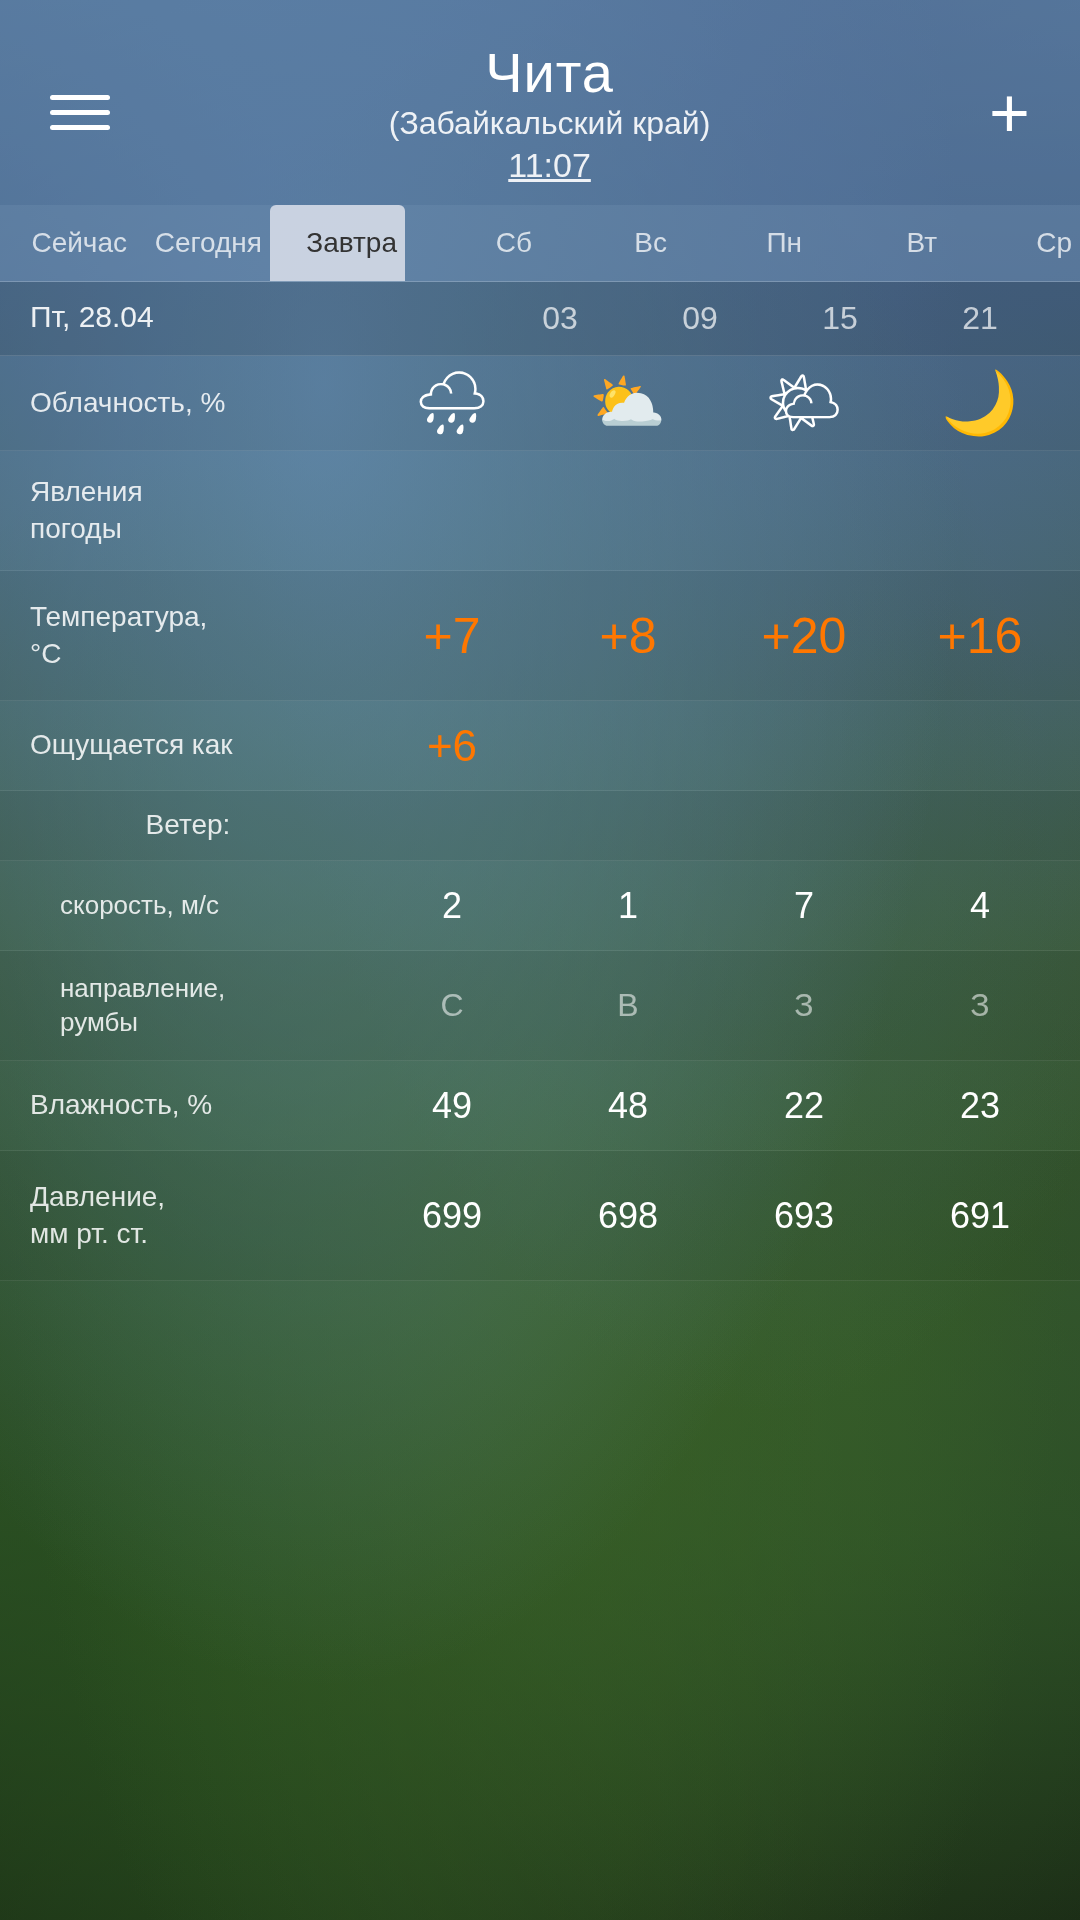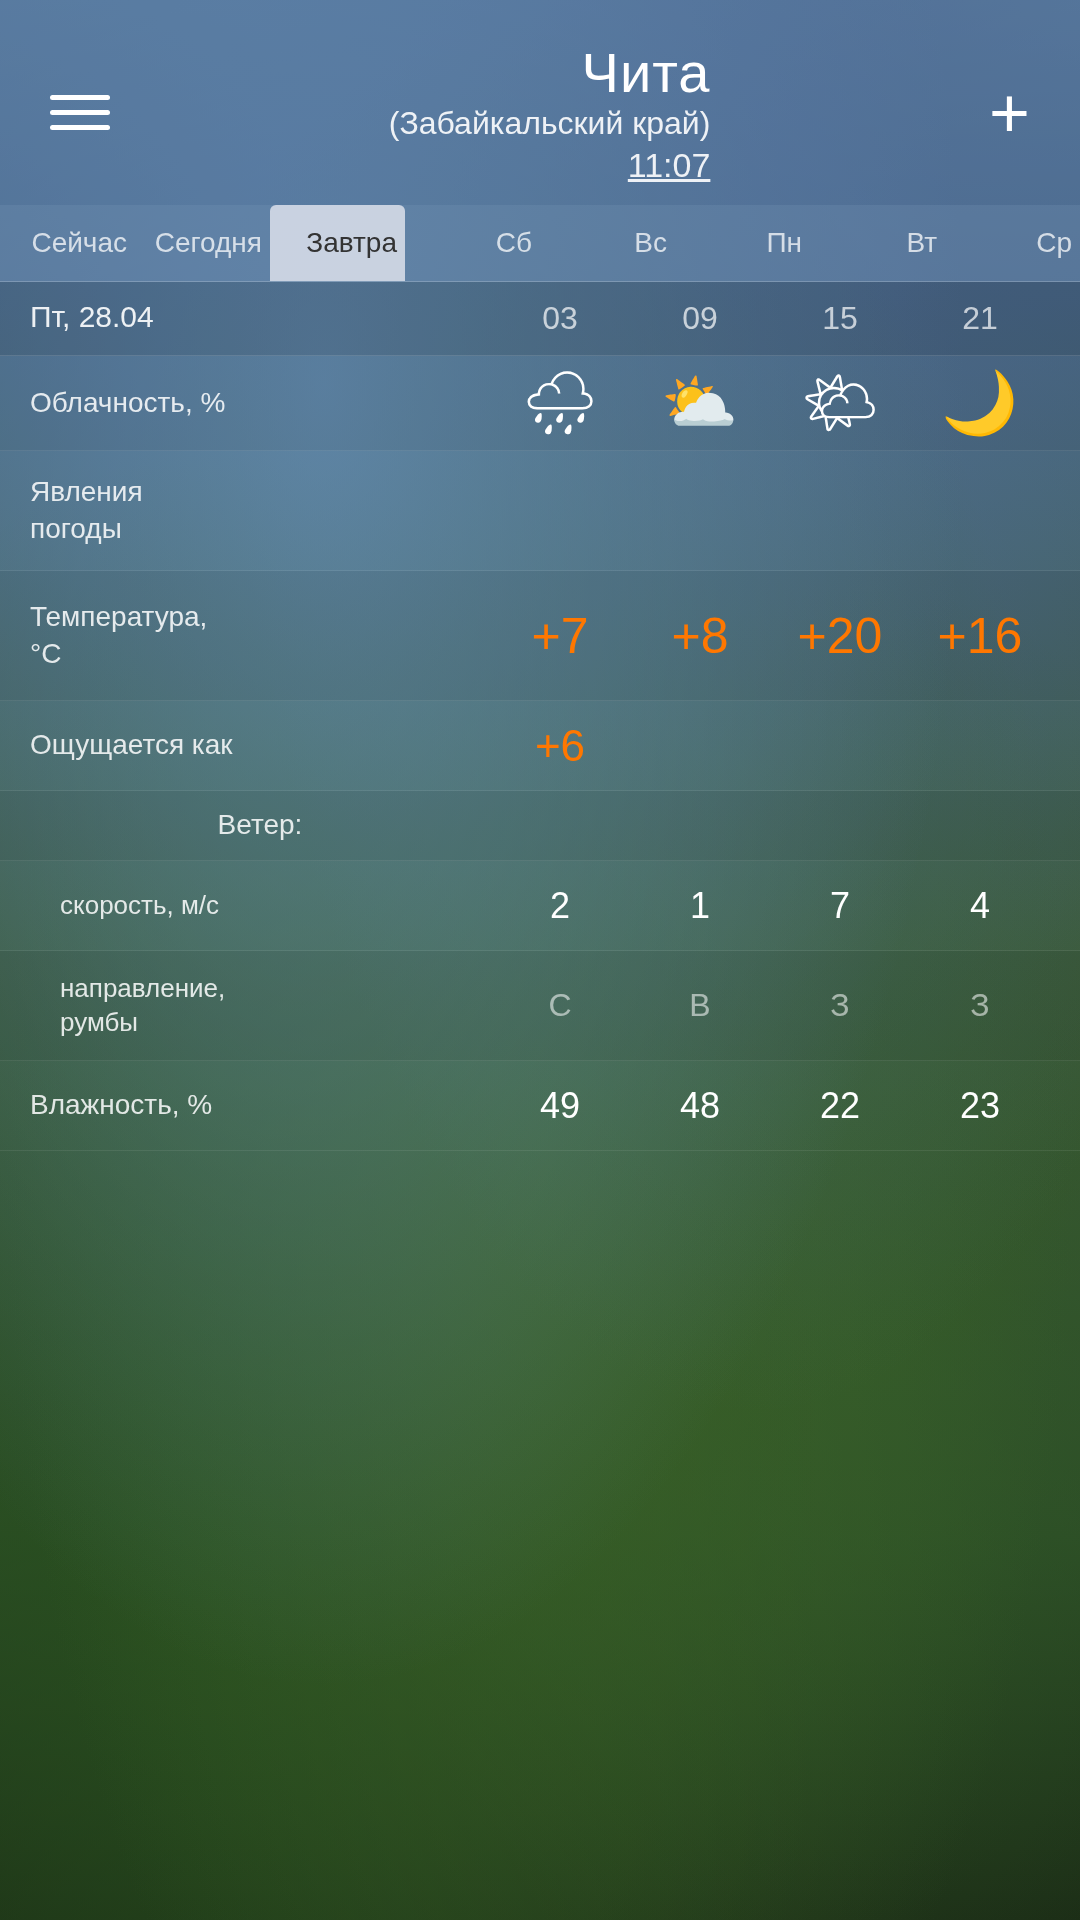--- a/index.html
+++ b/index.html
@@ -55,21 +55,21 @@
 
     .menu-icon span {
       display: block;
       width: 60px;
       height: 5px;
       background: white;
       border-radius: 3px;
     }
 
     .header-center {
-      text-align: right;
+      text-align: center;
       color: white;
     }
 
     .city-name {
       font-size: 56px;
       font-weight: 300;
       letter-spacing: 1px;
     }
 
     .city-region {
@@ -146,20 +146,21 @@
       color: rgba(255,255,255,0.7);
     }
 
     .data-row {
       display: grid;
       grid-template-columns: 1fr 140px 140px 140px 140px;
       padding: 16px 30px;
       border-bottom: 1px solid rgba(255,255,255,0.08);
       align-items: center;
       min-height: 90px;
+      gap: 36px;
     }
 
     .row-label {
       font-size: 28px;
       font-weight: 300;
       color: rgba(255,255,255,0.85);
       line-height: 1.3;
     }
 
     .row-value {
@@ -307,16 +308,23 @@
     </div>
 
     <div class="data-row">
       <div class="row-label">Влажность, %</div>
       <div class="row-value">49</div>
       <div class="row-value">48</div>
       <div class="row-value">22</div>
       <div class="row-value">23</div>
     </div>
 
+    <div class="data-row" style="min-height:130px;">
+      <div class="row-label">Давление,<br>мм рт. ст.</div>
+      <div class="row-value">699</div>
+      <div class="row-value">698</div>
+      <div class="row-value">693</div>
+      <div class="row-value">691</div>
+    </div>
 
   </div>
 
 </div>
 
 </body></html>

